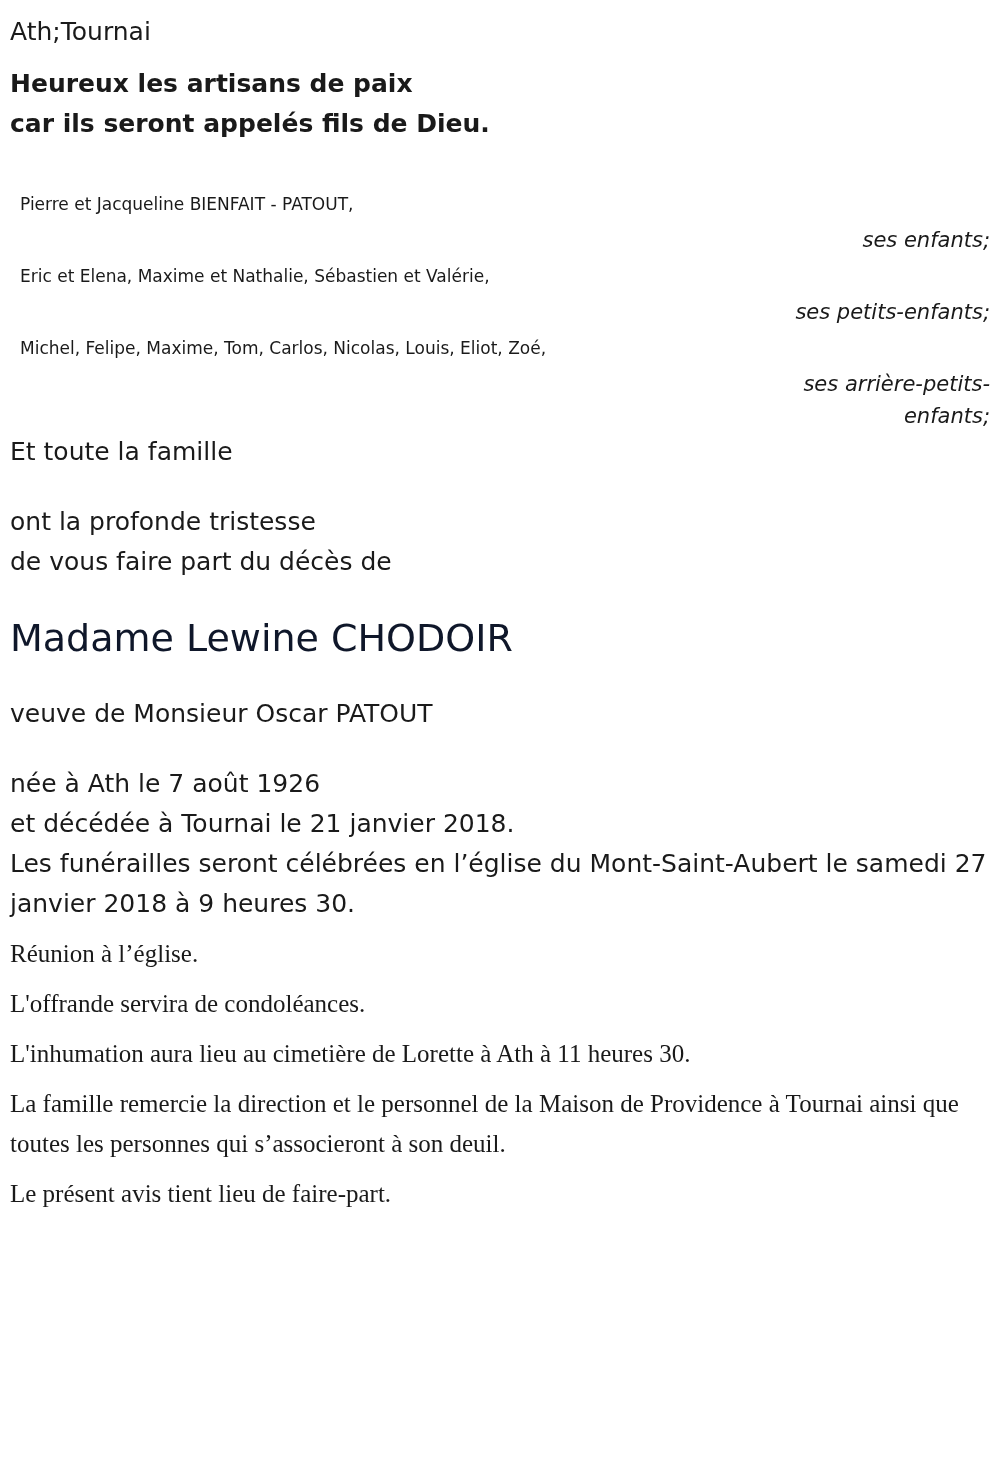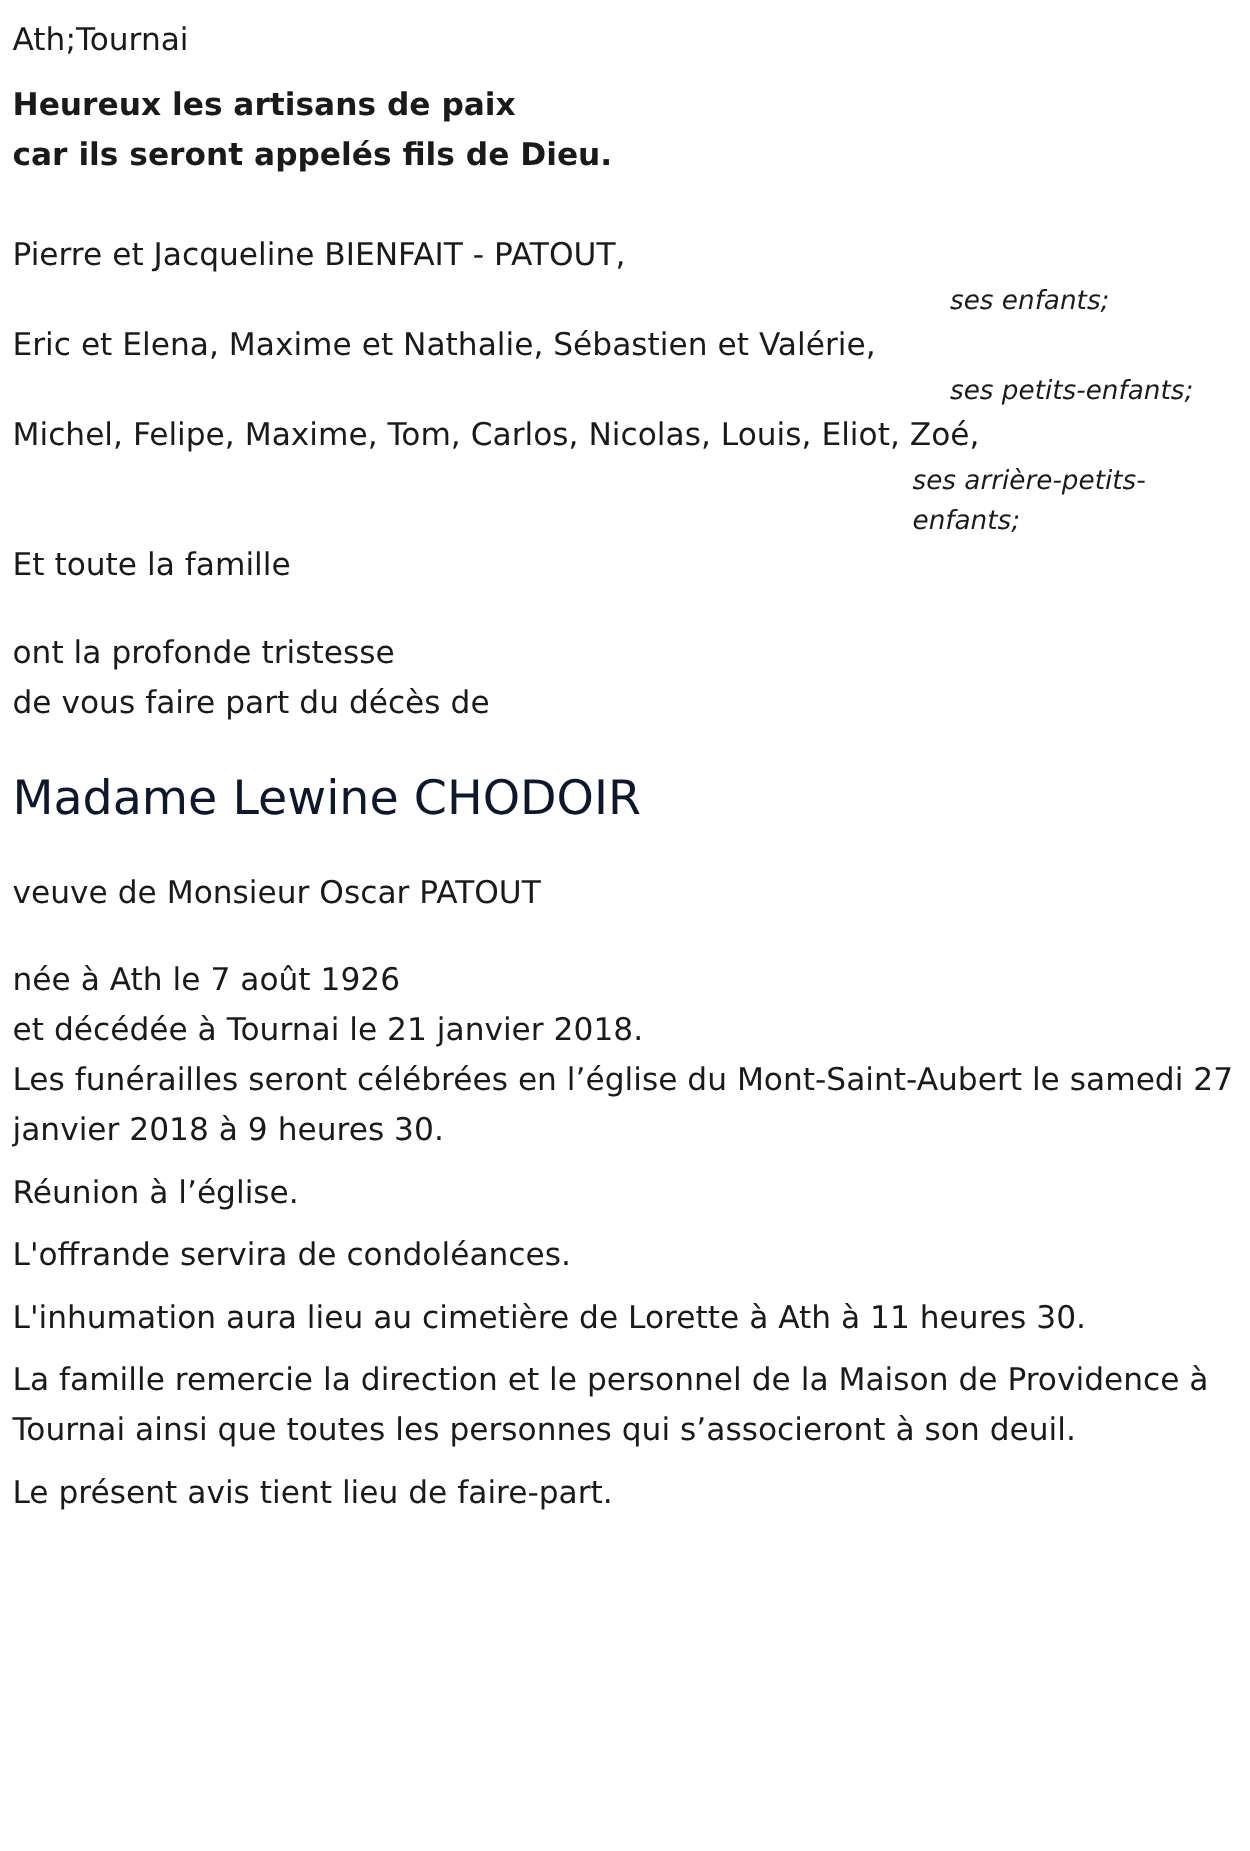--- a/index.html
+++ b/index.html
@@ -37,50 +37,51 @@
   .line.bold {
     font-weight: bold;
   }
   .spacer-sm { height: 12px; }
   .spacer-md { height: 30px; }
   .spacer-lg { height: 40px; }
 
   
   .rel-block { margin: 0; }
   .rel-name {
-    font-size: 25px;
+    font-size: 17px;
     line-height: 40px;
     white-space: pre-wrap;
+    margin-left: 10px;
   }
   .rel-label {
     font-size: 21px;
     line-height: 32px;
     font-style: italic;
-    text-align: left;
+    text-align: right;
     margin-left: auto;
     width: 230px;
     color: #1a1a1a;
   }
   .rel-label.wide { width: 260px; }
 
   .deceased-name {
     font-size: 38px;
     font-weight: normal;
     line-height: 52px;
     letter-spacing: 0px;
     color: #0f172a;
   }
 
   .para {
     font-size: 25px;
     line-height: 40px;
     white-space: pre-wrap;
     margin: 0;
   }
-  .para + .para { margin-top: 10px; }
+  .para + .para { margin-top: 10px; font-family: Liberation Serif, serif; }
 </style>
 </head>
 <body>
 
 <div class="page">
   <div class="inner">
 
     <div class="line">Ath;Tournai</div>
 
     <div class="spacer-sm"></div>

